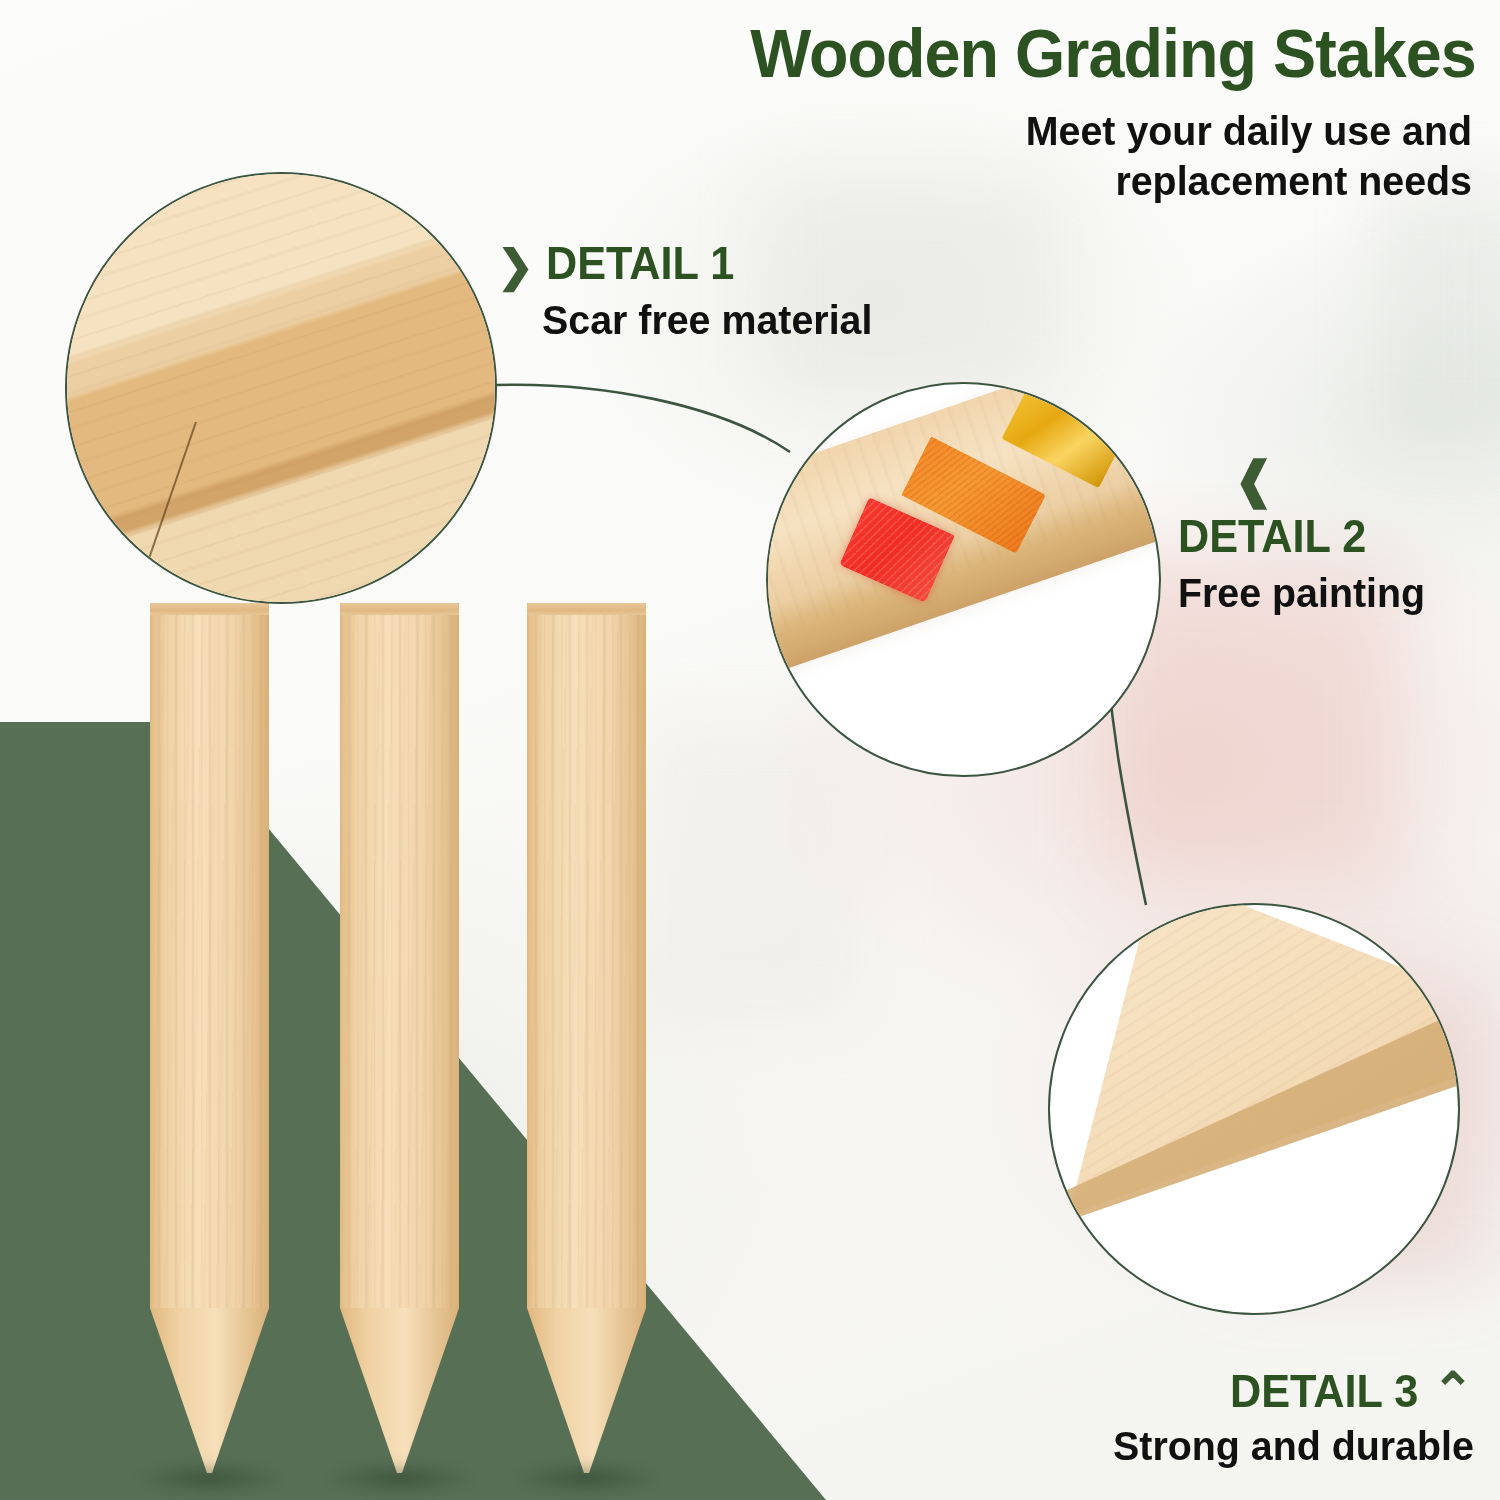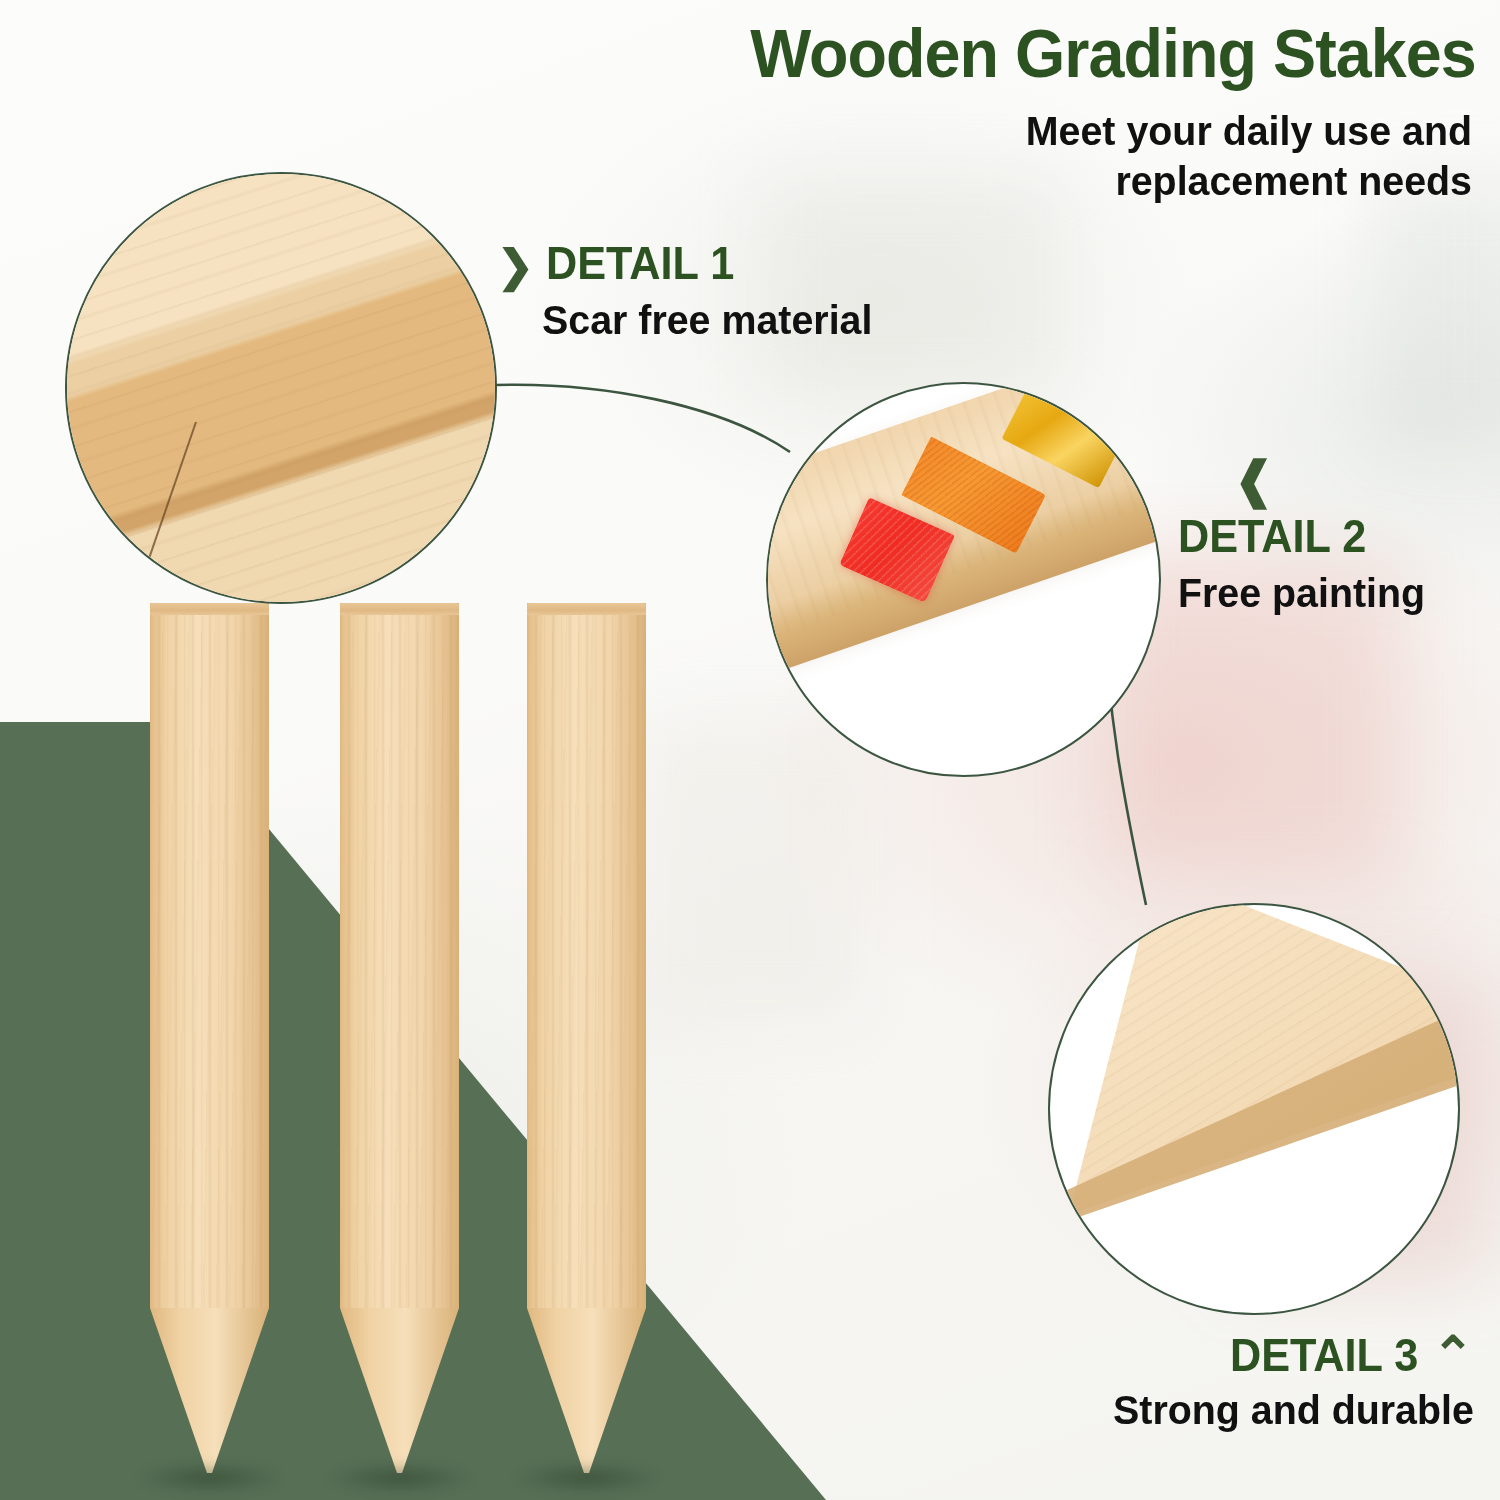--- a/index.html
+++ b/index.html
@@ -268,20 +268,20 @@
     <div class="detail-desc" style="margin-left:45px; margin-top:11px;">Scar free material</div>
   </div>
 
   <div class="detail-block" style="left:1178px; top:455px;">
     <div class="chev" style="left:55px; top:0px; font-size:50px; font-weight:bold;">❰</div>
     <div class="detail-label" style="margin-top:58px;">DETAIL 2</div>
     <div class="detail-desc" style="margin-top:11px;">Free painting</div>
   </div>
 
   <div class="detail-block" style="right:26px; top:1332px; text-align:right;">
-    <div style="position:relative;">
+    <div style="position:relative;margin-top:36px;">
       <div class="detail-label right-al" style="display:inline-block; margin-right:56px;">DETAIL 3</div>
       <div class="chev" style="right:0px; top:-2px; font-size:50px; font-weight:bold;">⌃</div>
     </div>
     <div class="detail-desc right-al" style="margin-top:9px;">Strong and durable</div>
   </div>
 
 </div>
 
 </body></html>

